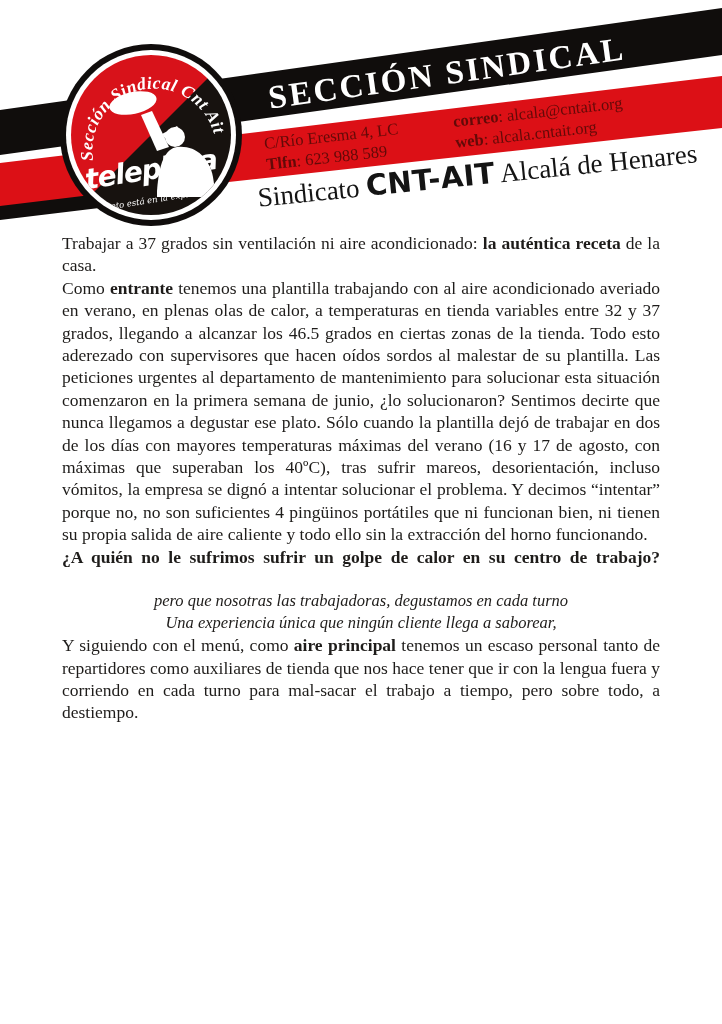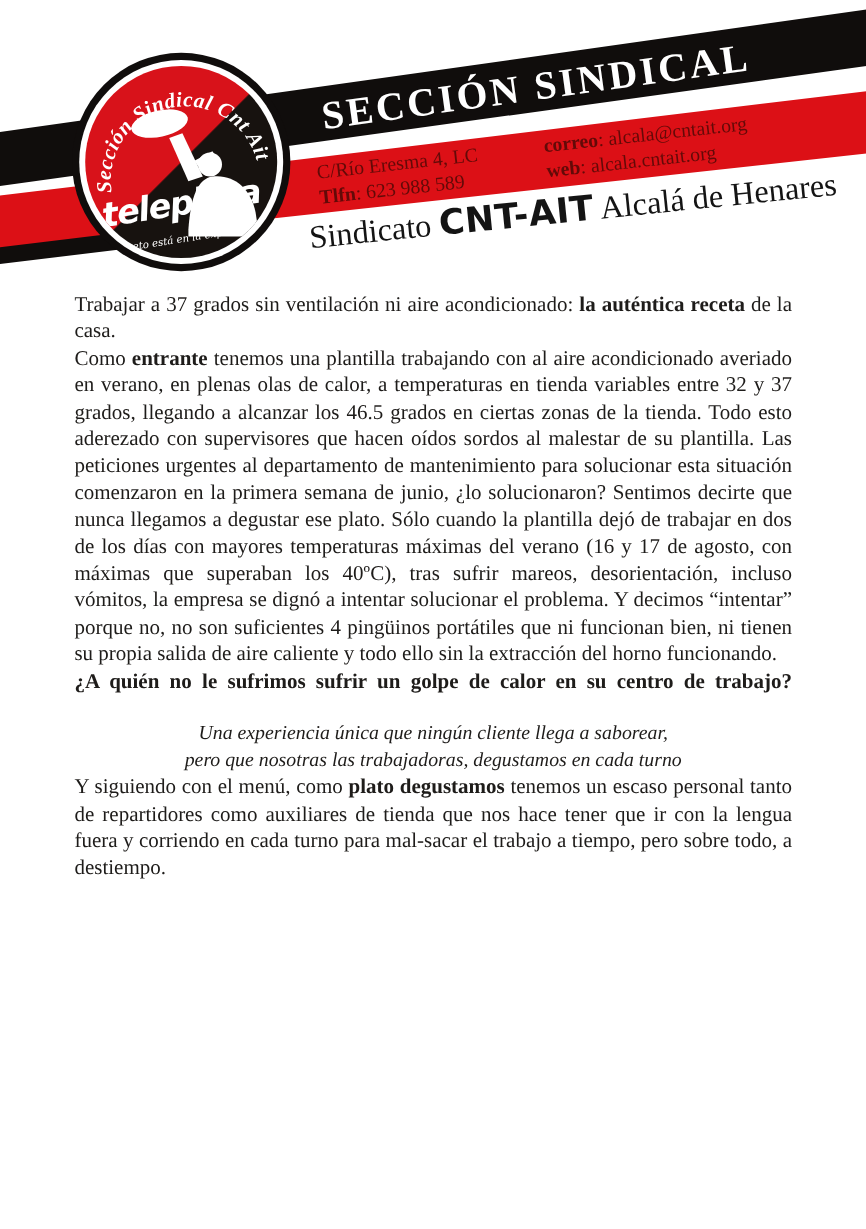--- a/index.html
+++ b/index.html
@@ -68,21 +68,21 @@
     font-weight:bold;font-style:italic;font-size:28px;letter-spacing:-1px;
   }
   .tagline{
     position:absolute;left:8px;right:8px;top:140px;text-align:center;
     transform:rotate(-9deg);
     color:#ffffff;font-style:italic;font-size:8.5px;
     font-family:"DejaVu Serif",serif;
   }
   
   .content{
-    position:absolute;left:62px;top:242px;width:598px;
+    position:absolute;left:62px;top:232px;width:598px;
     color:var(--ink);font-size:17.5px;line-height:22.4px;
     text-align:justify;
   }
   .content p{margin:0;}
   .p1{margin-top:22px;}
   .p2{margin-top:26px;}
   .heading{
     margin-top:24px;font-weight:bold;
     text-align:justify;text-align-last:justify;
   }
@@ -146,19 +146,19 @@
       </div>
     </div>
 
   </div>
 
   <div class="content">
     <p class="p1">Trabajar a 37 grados sin ventilación ni aire acondicionado: <b>la auténtica receta</b> de la casa.</p>
     <p class="p2">Como <b>entrante</b> tenemos una plantilla trabajando con al aire acondicionado averiado en verano, en plenas olas de calor, a temperaturas en tienda variables entre 32 y 37 grados, llegando a alcanzar los 46.5 grados en ciertas zonas de la tienda. Todo esto aderezado con supervisores que hacen oídos sordos al malestar de su plantilla. Las peticiones urgentes al departamento de mantenimiento para solucionar esta situación comenzaron en la primera semana de junio, ¿lo solucionaron? Sentimos decirte que nunca llegamos a degustar ese plato. Sólo cuando la plantilla dejó de trabajar en dos de los días con mayores temperaturas máximas del verano (16 y 17 de agosto, con máximas que superaban los 40ºC), tras sufrir mareos, desorientación, incluso vómitos, la empresa se dignó a intentar solucionar el problema. Y decimos “intentar” porque no, no son suficientes 4 pingüinos portátiles que ni funcionan bien, ni tienen su propia salida de aire caliente y todo ello sin la extracción del horno funcionando.</p>
     <p class="heading">¿A quién no le sufrimos sufrir un golpe de calor en su centro de trabajo?</p>
     <div class="quote">
+      <div>pero que nosotras las trabajadoras, degustamos en cada turno</div>
       <div>Una experiencia única que ningún cliente llega a saborear,</div>
-      <div>pero que nosotras las trabajadoras, degustamos en cada turno</div>
     </div>
-    <p class="p3">Y siguiendo con el menú, como <b>plato degustamos</b> tenemos un escaso personal tanto de repartidores como auxiliares de tienda que nos hace tener que ir con la lengua fuera y corriendo en cada turno para mal-sacar el trabajo a tiempo, pero sobre todo, a destiempo.</p>
+    <p class="p3">Y siguiendo con el menú, como <b>aire principal</b> tenemos un escaso personal tanto de repartidores como auxiliares de tienda que nos hace tener que ir con la lengua fuera y corriendo en cada turno para mal-sacar el trabajo a tiempo, pero sobre todo, a destiempo.</p>
   </div>
 
 </div>
 
 </body></html>

